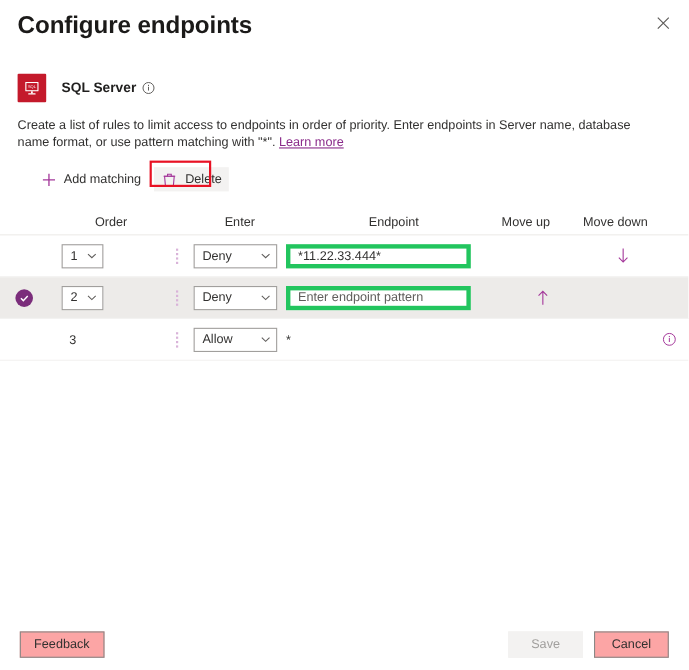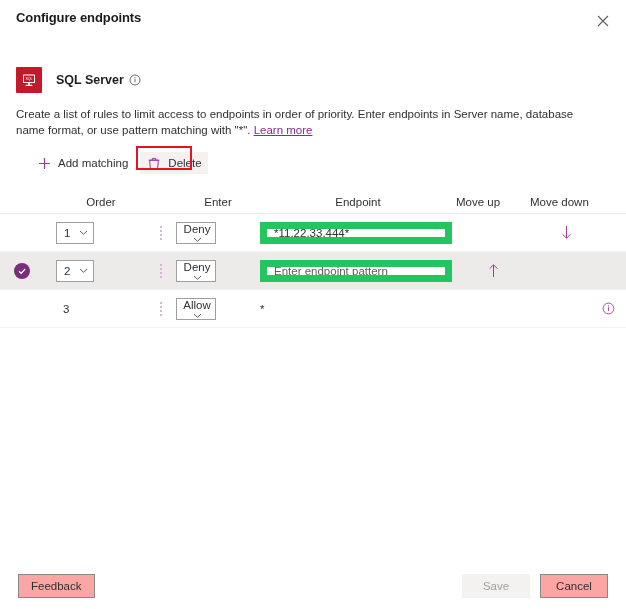--- a/index.html
+++ b/index.html
@@ -18,21 +18,21 @@
   }
 
   
   .dialog-header {
     position: relative;
     height: 36px;
     padding: 10px 16px 0 16px;
     box-sizing: border-box;
   }
   .dialog-title {
-    font-size: 13px;
+    font-size: 22px;
     font-weight: 600;
     color: #1b1a19;
     letter-spacing: -0.1px;
   }
   .close-btn {
     position: absolute;
     top: 8px;
     right: 10px;
     width: 26px;
     height: 26px;
@@ -198,21 +198,21 @@
     height: 22px;
     border: 1px solid #a19f9d;
     background: #ffffff;
     box-sizing: border-box;
     padding: 0 5px 0 7px;
     font-size: 11.5px;
     color: #323130;
     cursor: pointer;
   }
   .dd-order { width: 38px; margin-left: 14px; }
-  .dd-action { width: 40px; flex-direction: column; }
+  .dd-action { width: 76px; }
   .chev { color: #605e5c; display: inline-flex; }
   .chev svg { display: block; }
 
   .plain-order {
     margin-left: 14px;
     display: inline-block;
     width: 38px;
     font-size: 11.5px;
     color: #323130;
     padding-left: 7px;
@@ -227,23 +227,23 @@
     cursor: grab;
   }
   .drag-handle span {
     display: block;
     width: 2px;
     height: 2px;
     background: #d9b3d9;
   }
 
   .text-input {
-    width: 192px;
+    width: 168px;
     height: 22px;
-    border: 7px solid #22c55e;
+    border: 4px solid #22c55e;
     background: #ffffff;
     box-sizing: border-box;
     padding: 0 7px;
     font-size: 11.5px;
     font-family: "Liberation Sans", sans-serif;
     color: #323130;
     outline: none;
   }
   .text-input::placeholder { color: #605e5c; }
   .static-endpoint {

